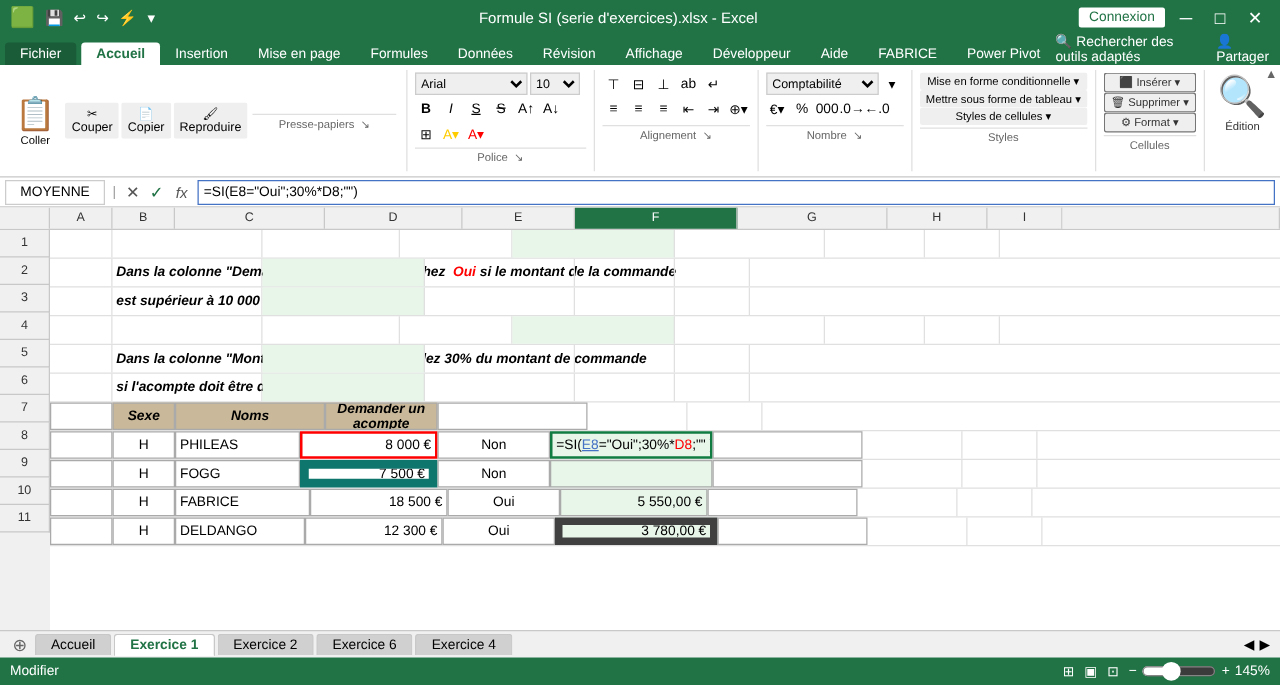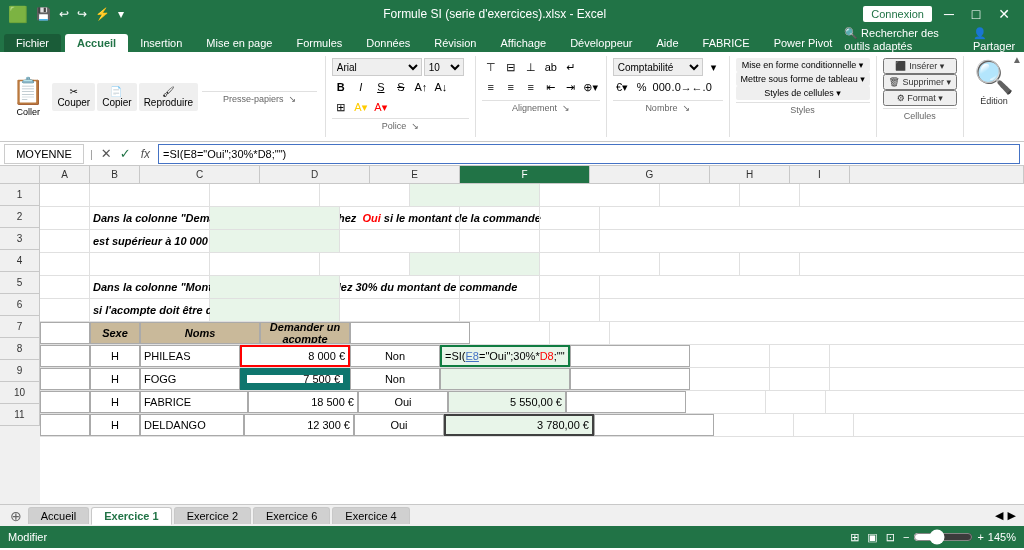--- a/index.html
+++ b/index.html
@@ -601,21 +601,21 @@
         <div class="grid-cell" style="width:80px;height:22px;"></div>
         <div class="grid-cell" style="width:60px;height:22px;"></div>
       </div>
 
       <div class="grid-row">
         <div class="grid-cell" style="width:50px;height:22px;border:1px solid #aaa;"></div>
         <div class="grid-cell center" style="width:50px;height:22px;border:1px solid #aaa;">H</div>
         <div class="grid-cell" style="width:104px;height:22px;border:1px solid #aaa;">DELDANGO</div>
         <div class="grid-cell right" style="width:110px;height:22px;border:1px solid #aaa;">12 300 €</div>
         <div class="grid-cell center" style="width:90px;height:22px;border:1px solid #aaa;">Oui</div>
-        <div class="grid-cell right active-col" style="width:150px;height:22px;border:2px solid #404040;">3 780,00 €</div>
+        <div class="grid-cell right active-col" style="width:130px;height:22px;border:6px solid #404040;">3 780,00 €</div>
         <div class="grid-cell" style="width:120px;height:22px;border:1px solid #aaa;"></div>
         <div class="grid-cell" style="width:80px;height:22px;"></div>
         <div class="grid-cell" style="width:60px;height:22px;"></div>
       </div>
     </div>
   </div>
 </div>
 
 <div class="sheet-tabs">
   <span class="sheet-add">⊕</span>

